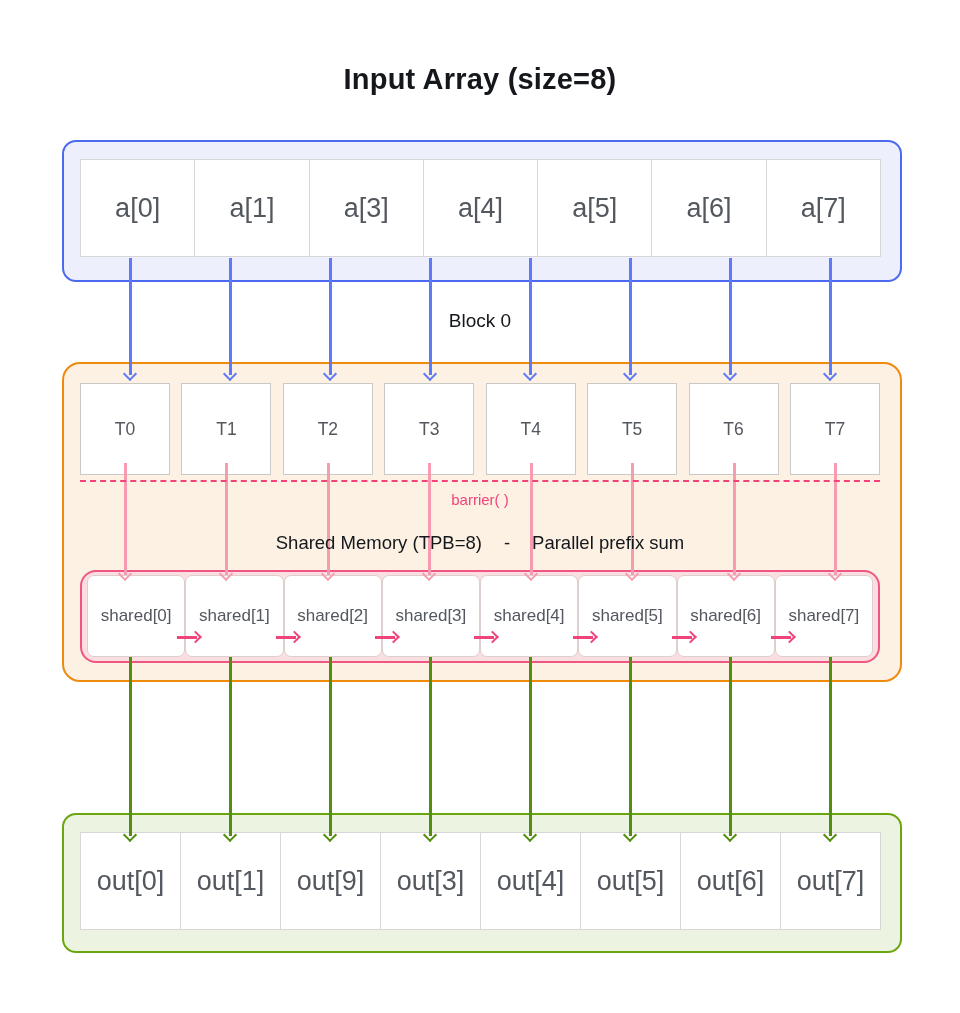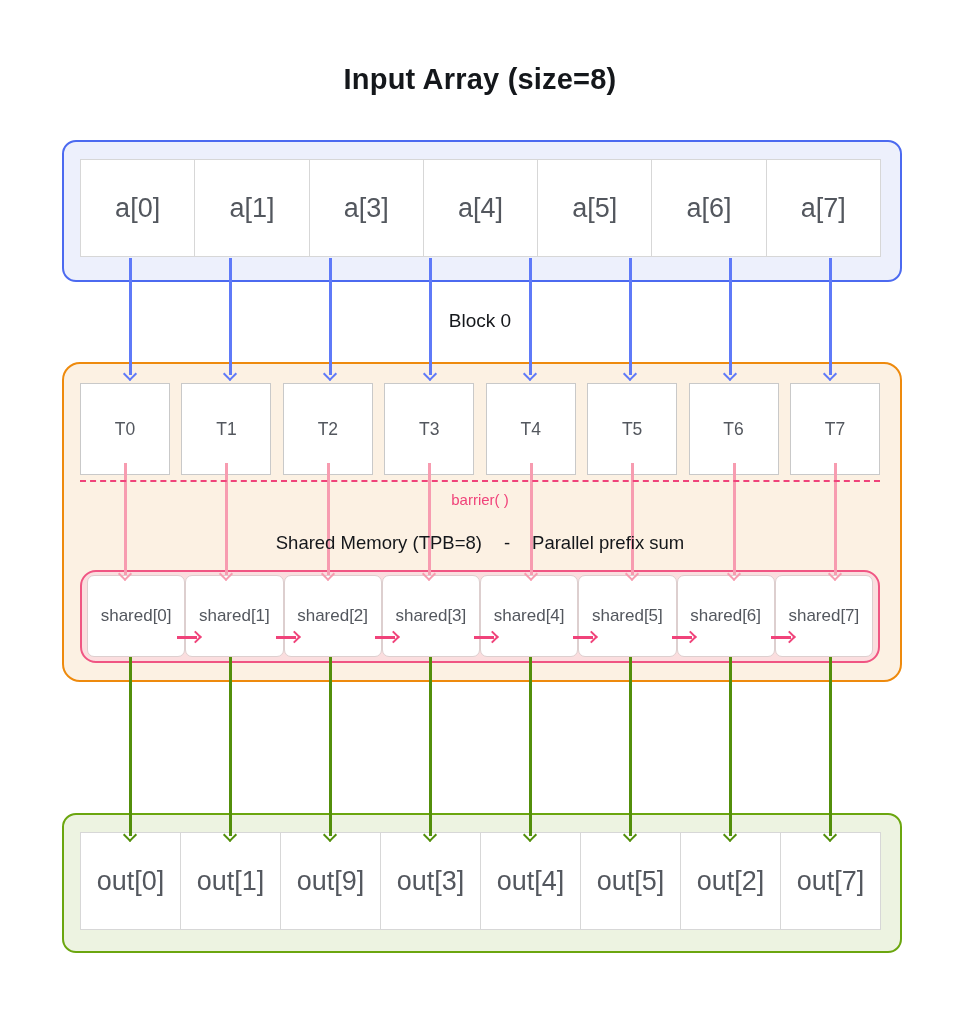--- a/index.html
+++ b/index.html
@@ -243,17 +243,17 @@
 
 
   <div class="group-box" id="output-container"></div>
   <div class="cells-row" id="output-cells">
     <div class="cell">out[0]</div>
     <div class="cell">out[1]</div>
     <div class="cell">out[9]</div>
     <div class="cell">out[3]</div>
     <div class="cell">out[4]</div>
     <div class="cell">out[5]</div>
-    <div class="cell">out[2]</div>
+    <div class="cell">out[6]</div>
     <div class="cell">out[7]</div>
   </div>
 
 </div>
 
 </body></html>

